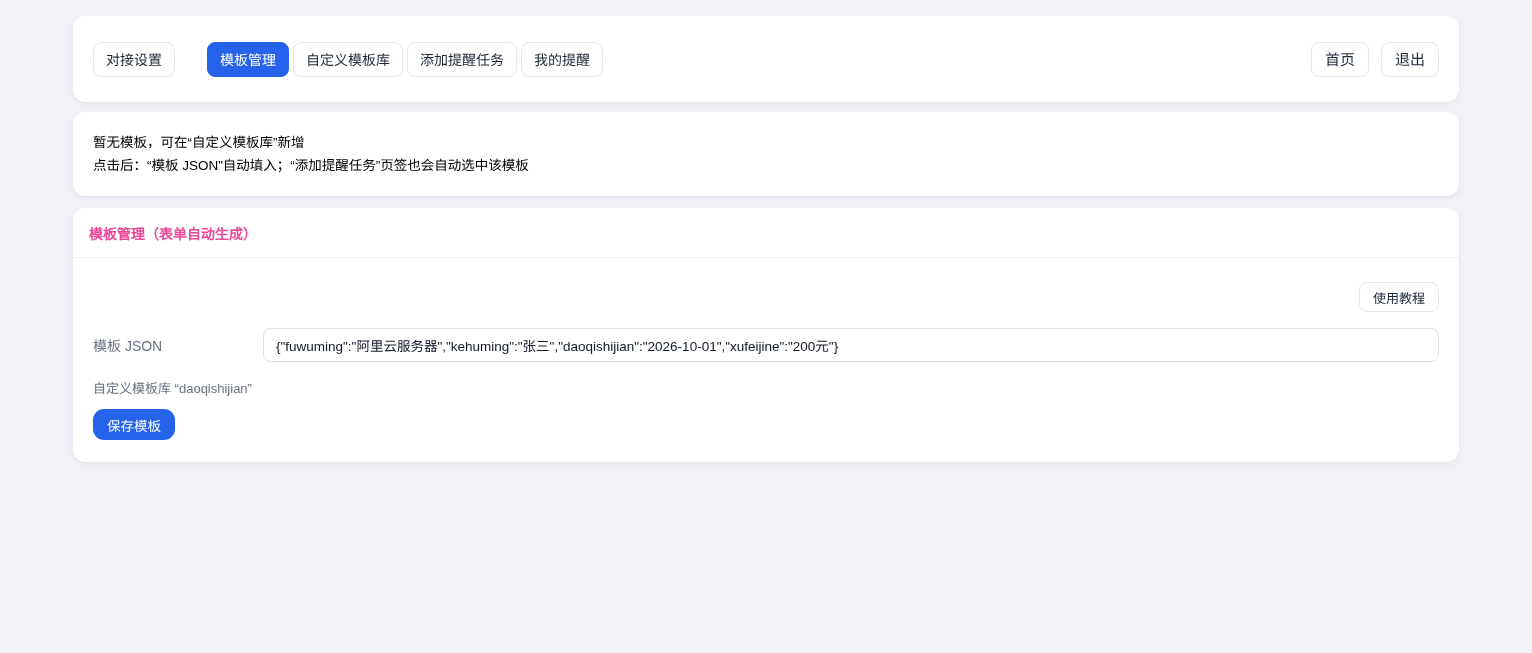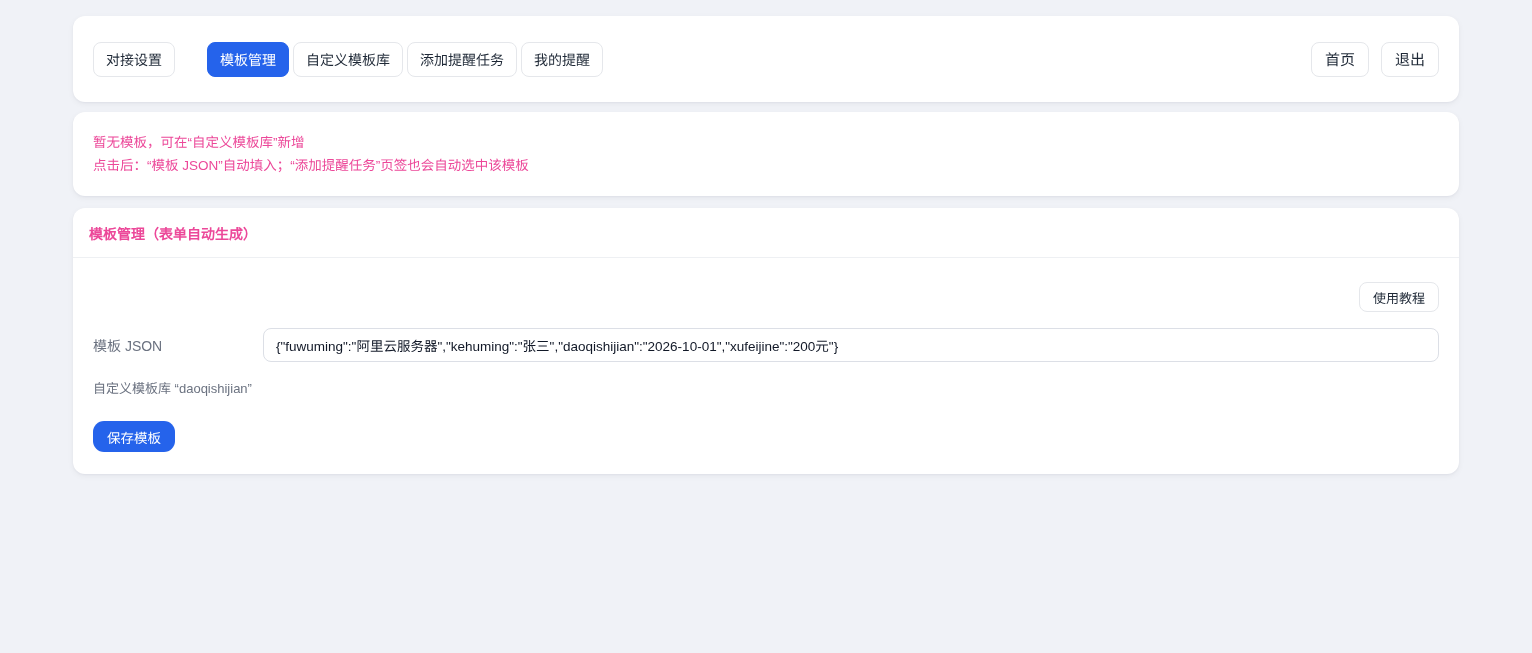--- a/index.html
+++ b/index.html
@@ -46,21 +46,21 @@
   .nav-right { display: flex; align-items: center; gap: 12px; font-family: Liberation Mono, monospace; }
   .nav-right .nav-btn { font-size: 15px; padding: 0 13px; }
 
   
   .notice-card {
     margin-top: 10px;
     padding: 19px 20px;
   }
   .notice-line {
     font-size: 13.5px;
-    color: #ec4899;
+    color: #000000;
     line-height: 23px;
   }
 
   
   .main-card { margin-top: 12px; }
   .main-card-header {
     padding: 15px 16px 14px 16px;
     border-bottom: 1px solid #eef0f3;
   }
   .main-card-title {
@@ -103,21 +103,21 @@
     font-family: inherit;
     background: #ffffff;
     outline: none;
   }
   .helper-text {
     margin-top: 16px;
     font-size: 13px;
     color: #6b7280;
   }
   .save-btn {
-    margin-top: 24px;
+    margin-top: 12px;
     height: 31px;
     padding: 4px 14px;
     background: #2563eb;
     border: none;
     border-radius: 11px;
     color: #ffffff;
     font-size: 13.5px;
     font-family: inherit;
     cursor: pointer;
   }

